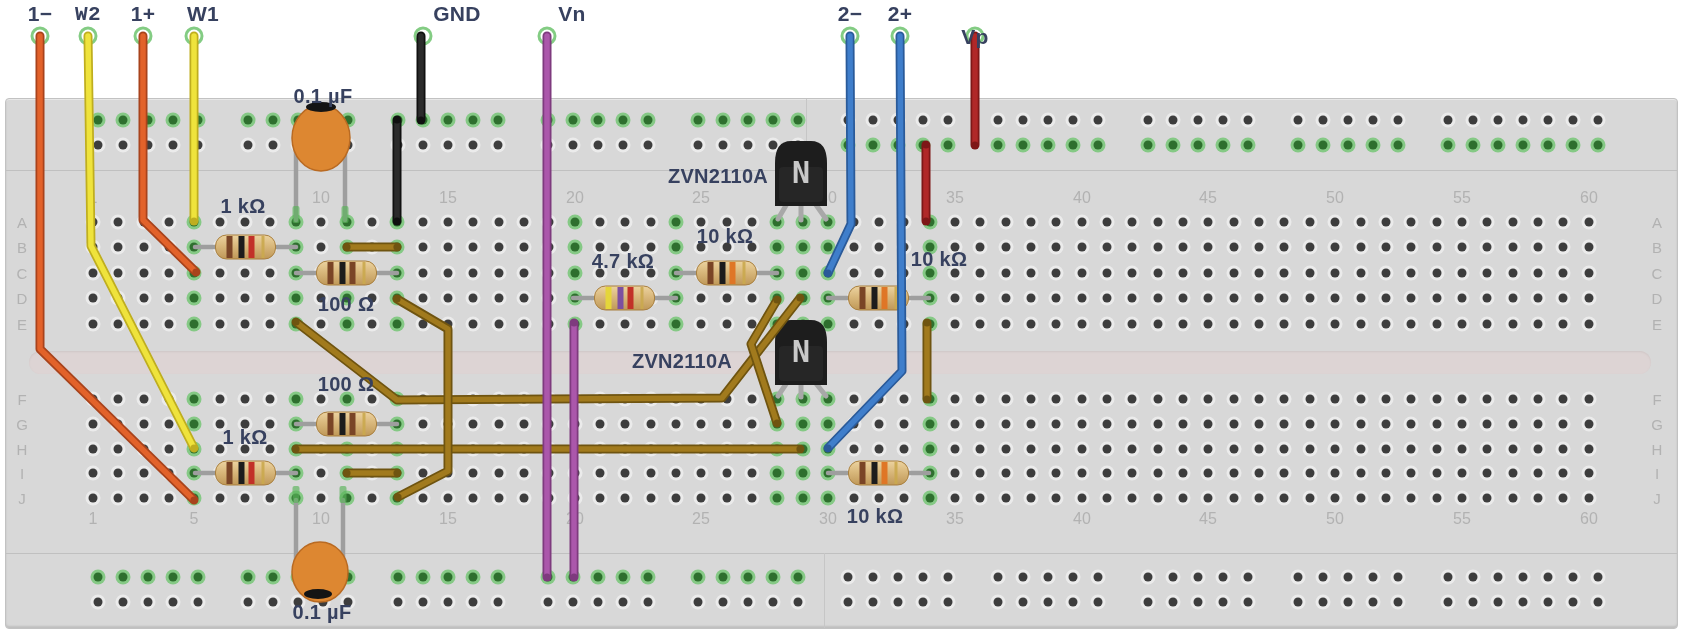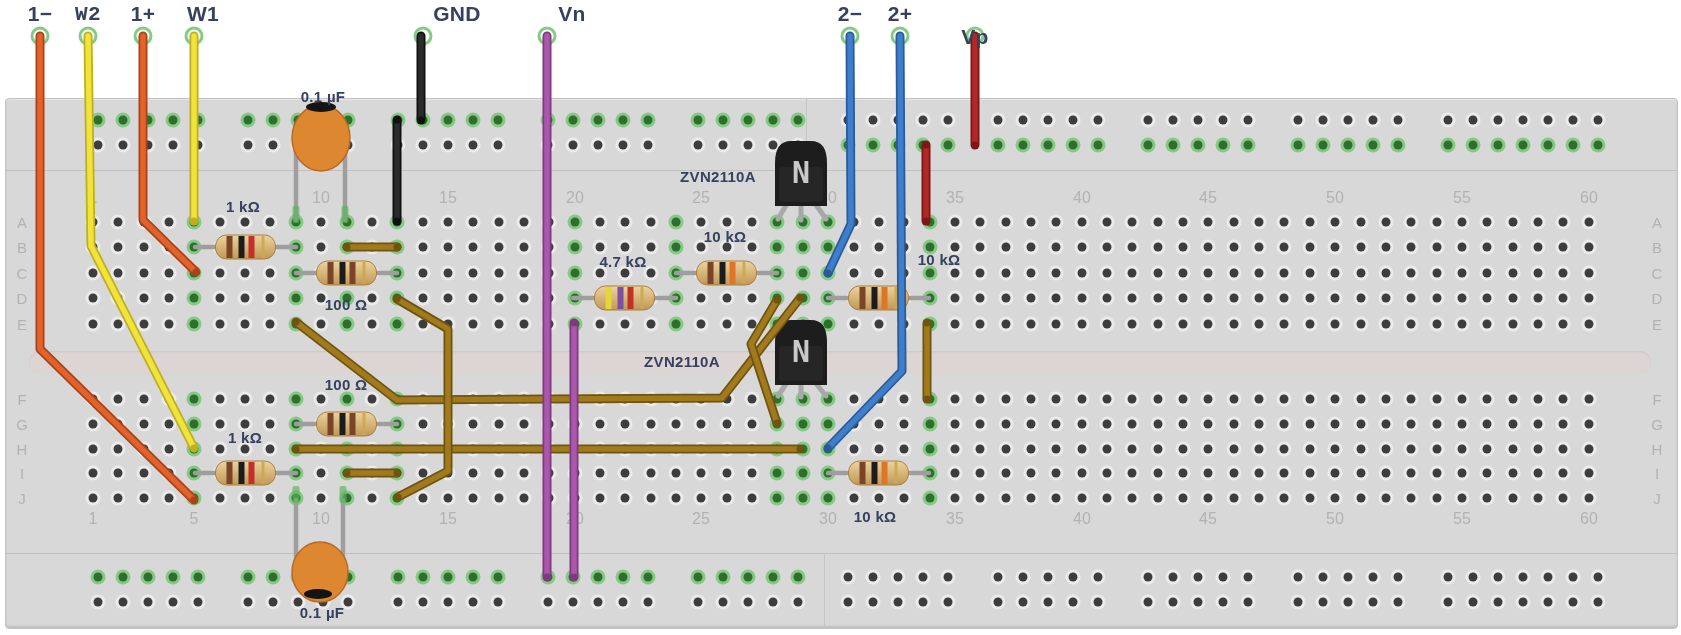--- a/index.html
+++ b/index.html
@@ -9,21 +9,21 @@
          border-radius:4px;border:1px solid #c2c2c2;box-shadow:inset 0 1px 0 #e8e8e8, inset 0 -2px 2px #bfbfbf;}
   .seam-h{position:absolute;left:0;width:100%;height:1px;background:#c0c0c0;}
   .seam-v{position:absolute;width:1px;background:#c6c6c6;}
   .channel{position:absolute;left:23px;top:252px;width:1622px;height:23px;background:#ddd4d4;
            border-radius:12px;box-shadow:inset 0 1px 2px #cfc6c6;}
   svg.overlay{position:absolute;left:0;top:0;pointer-events:none;}
   .labels{position:absolute;left:0;top:0;width:100%;height:100%;pointer-events:none;}
   .lbl{position:absolute;transform:translate(-50%,-50%);font-weight:bold;color:#37415f;
        white-space:nowrap;letter-spacing:0.3px;}
   .lbl.pin{font-size:21px;}
-  .lbl.comp{font-size:15px;}
+  .lbl.comp{font-size:20px;}
 </style>
 </head>
 <body>
 
 <div class="stage">
   <div class="board">
     <div class="seam-h" style="top:71px"></div>
     <div class="seam-h" style="top:454px"></div>
     <div class="seam-v" style="left:800px;top:0;height:71px"></div>
     <div class="seam-v" style="left:818px;top:454px;height:75px"></div>

